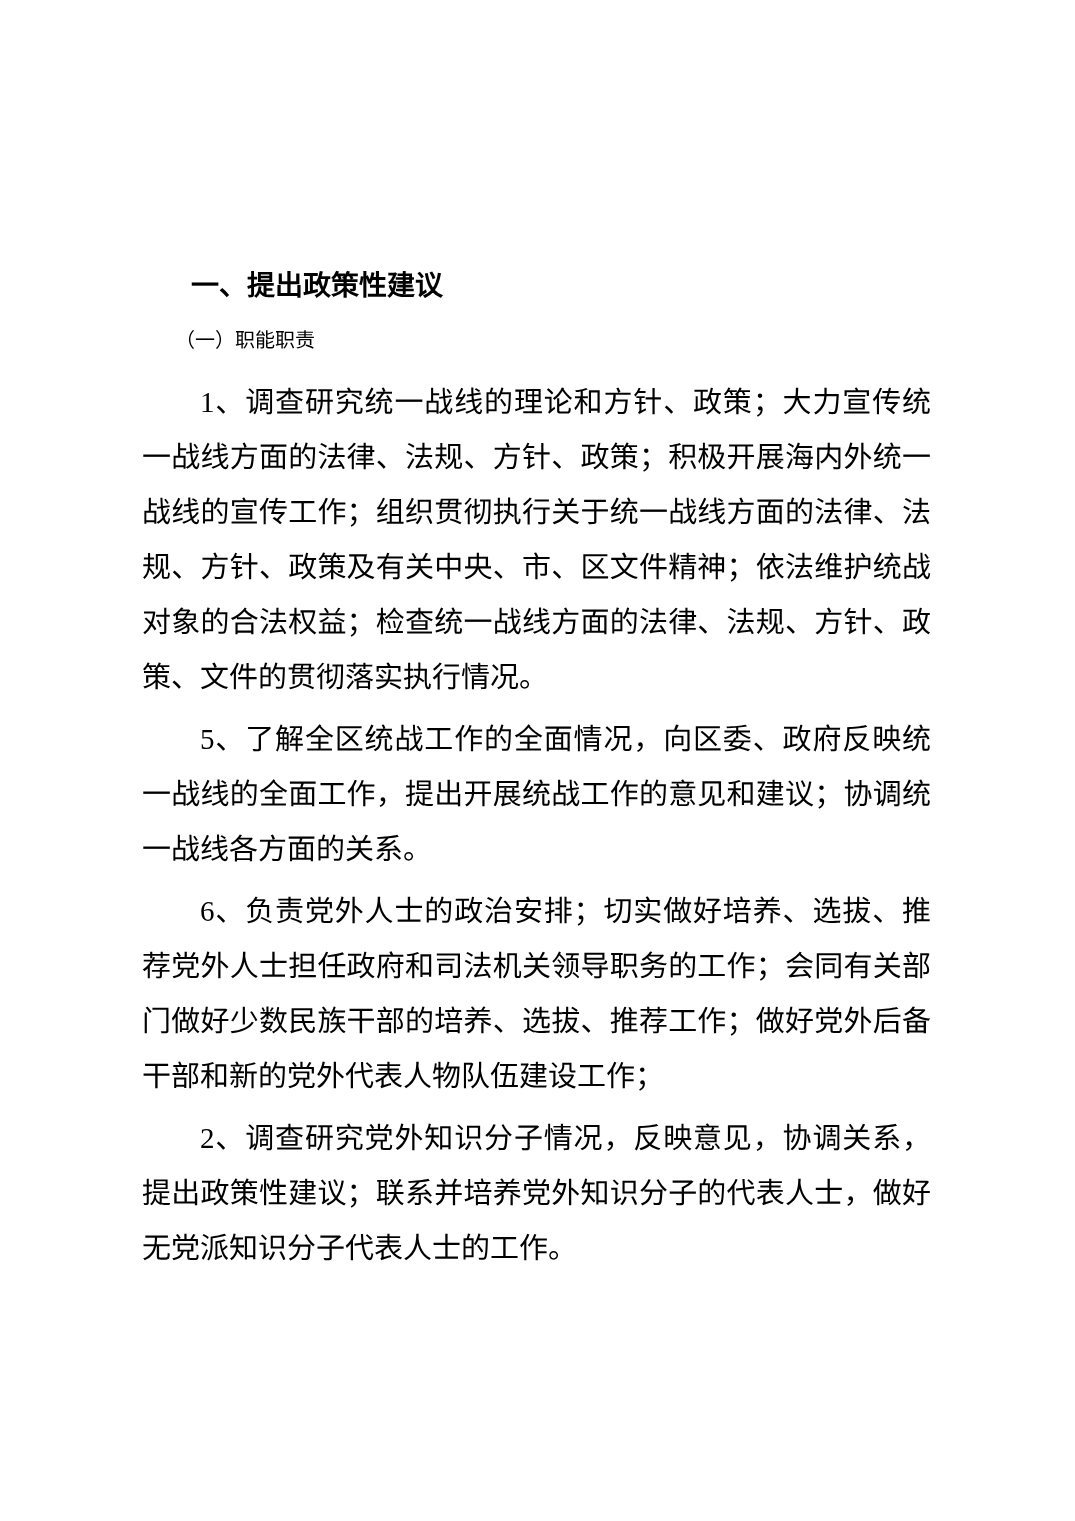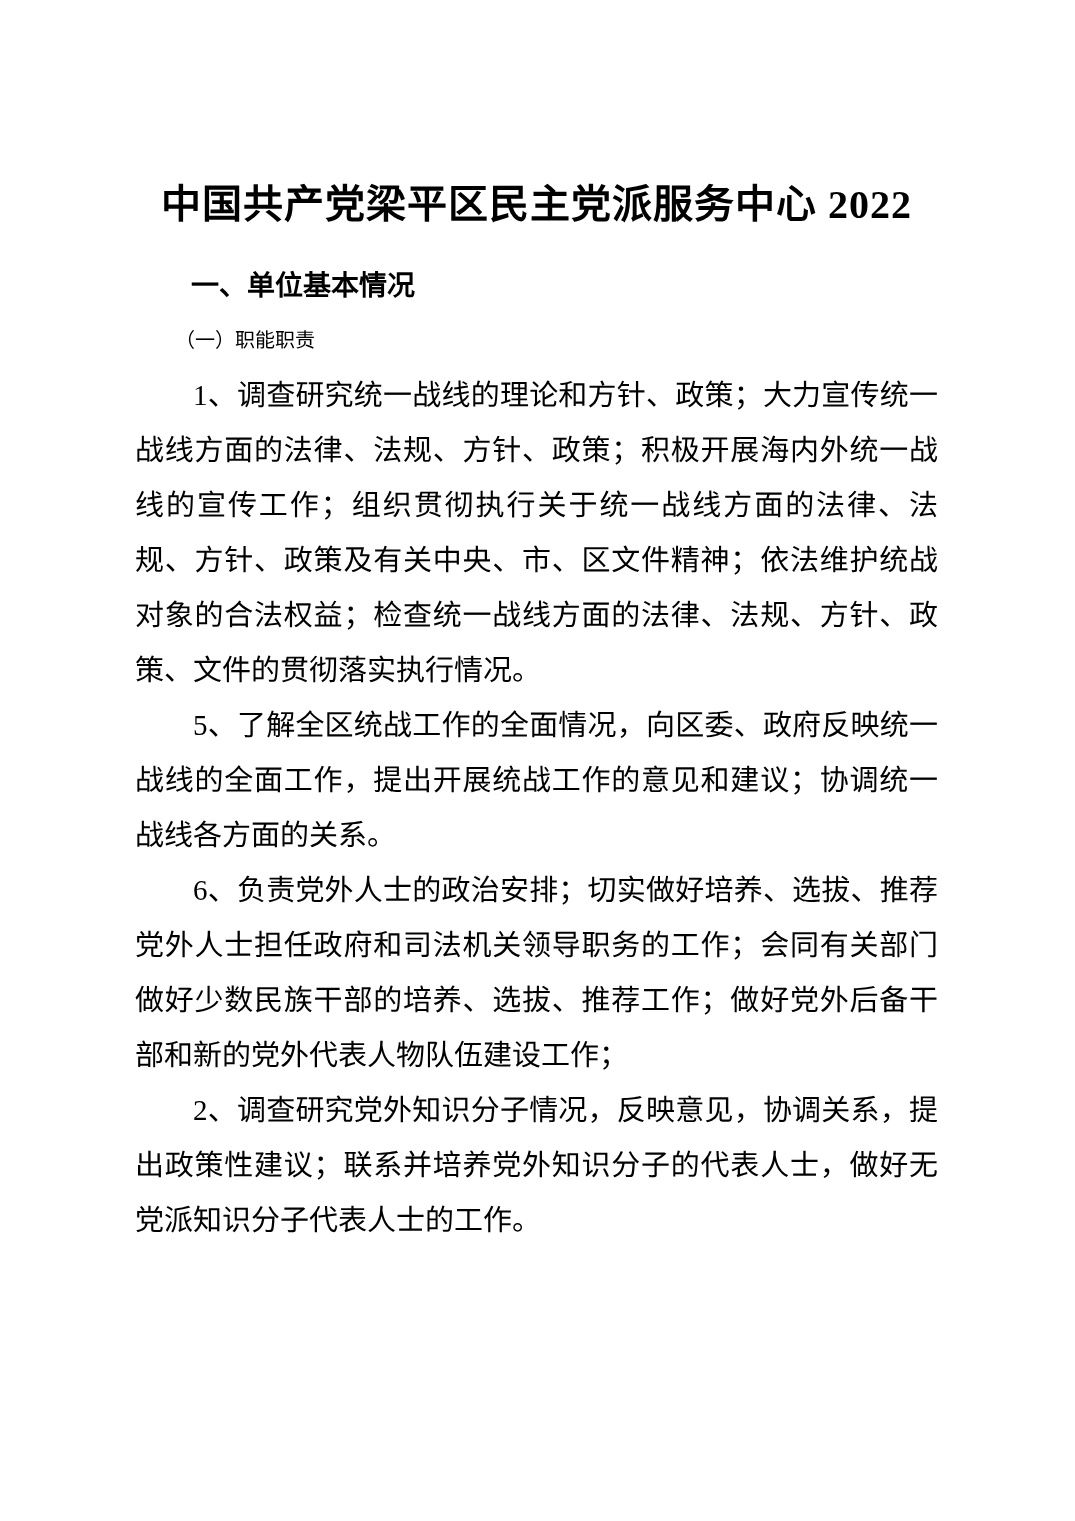--- a/index.html
+++ b/index.html
@@ -38,40 +38,40 @@
   }
   .sub-heading {
     margin: 0;
     font-size: 20px;
     line-height: 55px;
     font-weight: normal;
     text-indent: 2em;
     font-family: "Liberation Serif", "DejaVu Serif", serif;
   }
   .body-paragraph {
-    margin: 0;
+    margin: 7px;
     font-size: 29px;
     line-height: 55px;
     text-indent: 2em;
     text-align: justify;
     text-align-last: left;
     text-justify: inter-ideograph;
     font-family: "Liberation Serif", "DejaVu Serif", serif;
   }
 </style>
 </head>
 <body>
 
 <div class="page">
 
   <h1 class="doc-title">
-    <span>中国共产党梁平区民主党派服务中心 2022</span><br>
+    <br>
   </h1>
 
-  <h2 class="section-heading">一、单位基本情况</h2>
+  <h2 class="section-heading">一、提出政策性建议</h2>
 
   <h3 class="sub-heading">（一）职能职责</h3>
 
   <p class="body-paragraph">1、调查研究统一战线的理论和方针、政策；大力宣传统一战线方面的法律、法规、方针、政策；积极开展海内外统一战线的宣传工作；组织贯彻执行关于统一战线方面的法律、法规、方针、政策及有关中央、市、区文件精神；依法维护统战对象的合法权益；检查统一战线方面的法律、法规、方针、政策、文件的贯彻落实执行情况。</p>
 
   <p class="body-paragraph">5、了解全区统战工作的全面情况，向区委、政府反映统一战线的全面工作，提出开展统战工作的意见和建议；协调统一战线各方面的关系。</p>
 
   <p class="body-paragraph">6、负责党外人士的政治安排；切实做好培养、选拔、推荐党外人士担任政府和司法机关领导职务的工作；会同有关部门做好少数民族干部的培养、选拔、推荐工作；做好党外后备干部和新的党外代表人物队伍建设工作；</p>
 
   <p class="body-paragraph">2、调查研究党外知识分子情况，反映意见，协调关系，提出政策性建议；联系并培养党外知识分子的代表人士，做好无党派知识分子代表人士的工作。</p>

